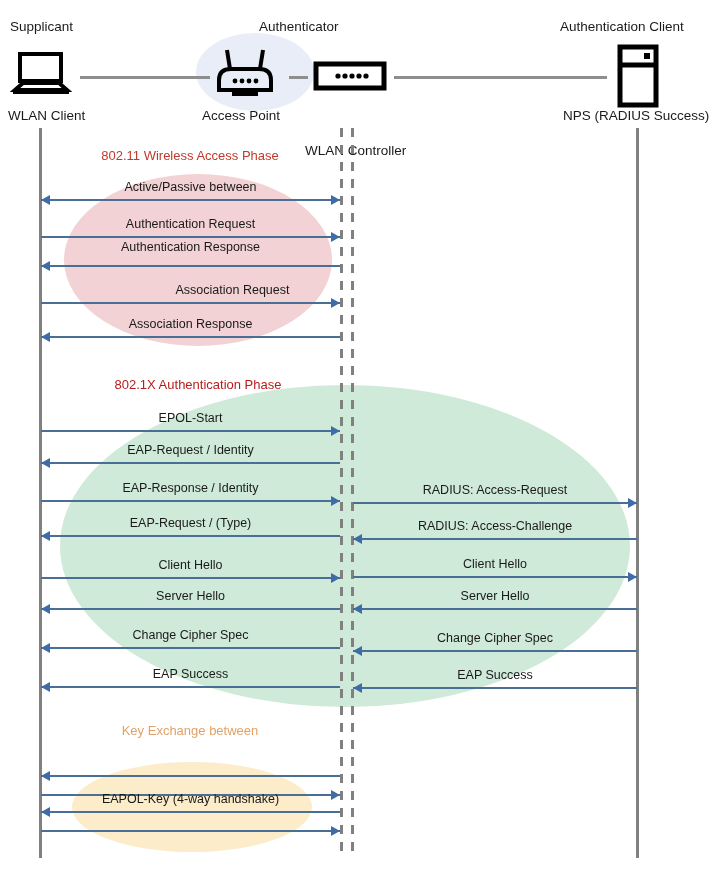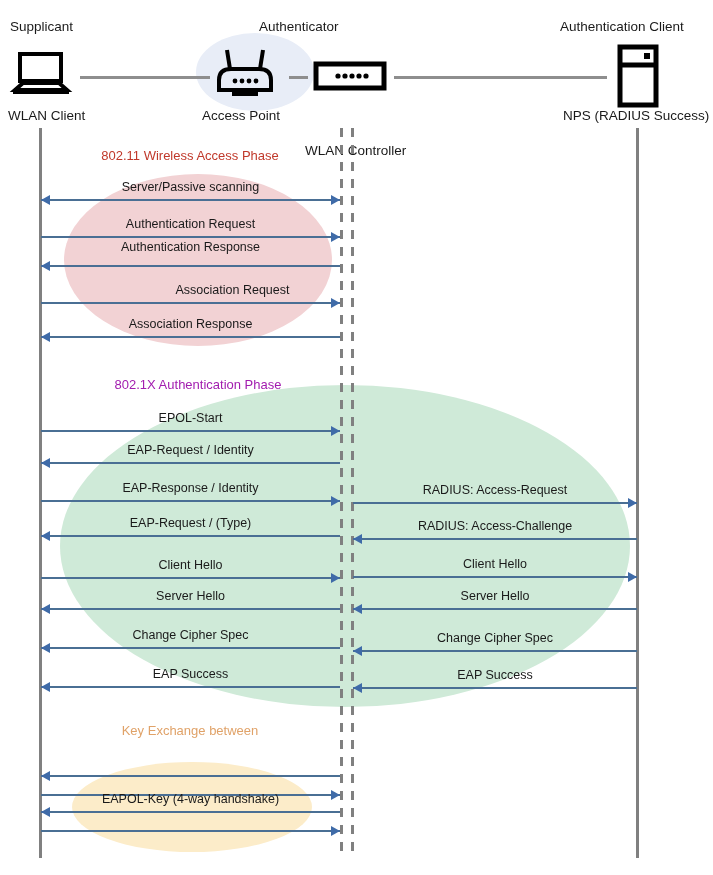--- a/index.html
+++ b/index.html
@@ -148,28 +148,28 @@
   <div class="ellipse" style="left:64px;top:174px;width:268px;height:172px;background:#f2d2d4;"></div>
   <div class="ellipse" style="left:60px;top:385px;width:570px;height:322px;background:#cfead8;"></div>
   <div class="ellipse" style="left:72px;top:762px;width:240px;height:90px;background:#fcecc9;"></div>
 
   <div class="lifeline" style="left:39px;top:128px;height:730px;"></div>
   <div class="lifeline-dash" style="left:340px;top:128px;height:730px;"></div>
   <div class="lifeline-dash" style="left:351px;top:128px;height:730px;"></div>
   <div class="lifeline" style="left:636px;top:128px;height:730px;"></div>
 
   <div class="phase-label" style="left:190px;top:147px;transform:translateX(-50%);color:#c0392b;">802.11 Wireless Access Phase</div>
-  <div class="phase-label" style="left:198px;top:376px;transform:translateX(-50%);color:#a21caf;">802.1X Authentication Phase</div>
+  <div class="phase-label" style="left:198px;top:376px;transform:translateX(-50%);color:#b91c1c;">802.1X Authentication Phase</div>
   <div class="phase-label" style="left:190px;top:722px;transform:translateX(-50%);color:#e0a268;">Key Exchange between</div>
 
   <div id="messages-left-layer">
       <div class="msg" style="left: 41px; top: 199px; width: 299px;"></div>
       <div class="arrowhead ah-right" style="left: 331px; top: 195px;"></div>
       <div class="arrowhead ah-left" style="left: 41px; top: 195px;"></div>
-      <div class="msg-label" style="left: 190.5px; top: 180px;">Server/Passive scanning</div>
+      <div class="msg-label" style="left: 190.5px; top: 180px;">Active/Passive between</div>
       <div class="msg" style="left: 41px; top: 236px; width: 299px;"></div>
       <div class="arrowhead ah-right" style="left: 331px; top: 232px;"></div>
       <div class="msg-label" style="left: 190.5px; top: 217px;">Authentication Request</div>
       <div class="msg" style="left: 41px; top: 265px; width: 299px;"></div>
       <div class="arrowhead ah-left" style="left: 41px; top: 261px;"></div>
       <div class="msg-label" style="left: 190.5px; top: 240px;">Authentication Response</div>
       <div class="msg" style="left: 41px; top: 302px; width: 299px;"></div>
       <div class="arrowhead ah-right" style="left: 331px; top: 298px;"></div>
       <div class="msg-label" style="left: 190.5px; top: 283px; margin-left: 42px;">Association Request</div>
       <div class="msg" style="left: 41px; top: 336px; width: 299px;"></div>

